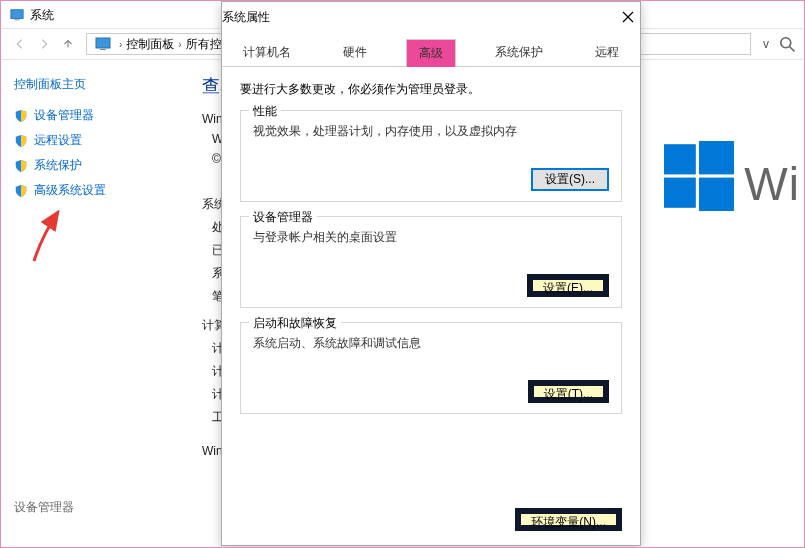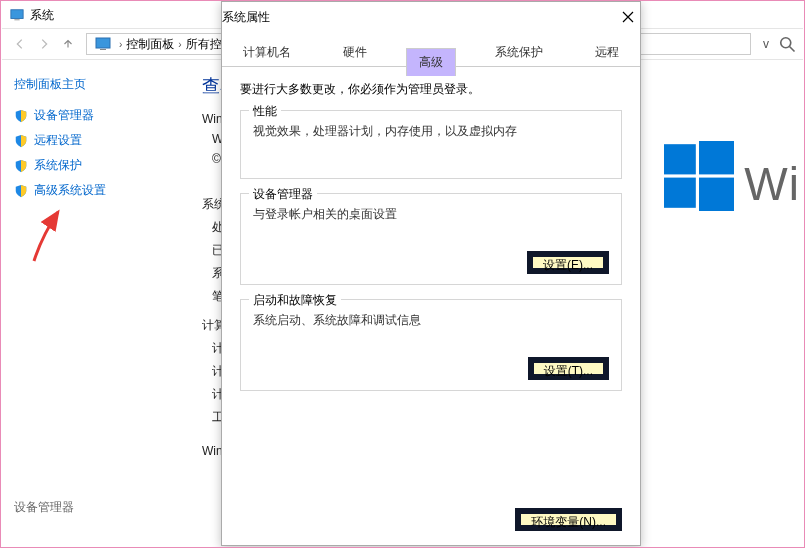--- a/index.html
+++ b/index.html
@@ -32,21 +32,21 @@
   
   .red-arrow { position: absolute; left: 23px; top: 205px; pointer-events: none; }
   .red-arrow2 { position: absolute; left: 442px; top: 508px; pointer-events: none; }
   
   .dialog { position: absolute; left: 220px; top: 0; width: 420px; height: 545px; background: #fff; border: 1px solid #aaa; box-shadow: 0 2px 10px rgba(0,0,0,0.25); display: flex; flex-direction: column; }
   .dlg-titlebar { height: 30px; display: flex; align-items: center; justify-content: space-between; padding: 0 0; }
   .dlg-title { font-size: 12px; }
   .dlg-close { width: 24px; height: 24px; display: flex; align-items: center; justify-content: center; font-size: 14px; color: #000; }
   .dlg-tabs { display: flex; border-bottom: 1px solid #ccc; padding: 0 8px; margin-top: 6px; justify-content: space-between; }
   .dlg-tab { padding: 5px 12px; font-size: 12px; color: #333; border: 1px solid transparent; border-bottom: none; cursor: default; }
-  .dlg-tab.active { border-color: #ccc; background: #c4b5fd; position: relative; top: 10px; }
+  .dlg-tab.active { border-color: #ccc; background: #ec4899; position: relative; top: 1px; }
   .dlg-content { padding: 14px 18px; flex: 1; overflow: hidden; }
   .dlg-note { font-size: 12px; margin-bottom: 12px; }
   .groupbox { border: 1px solid #d6d6d6; padding: 12px 12px 10px 12px; margin-bottom: 14px; position: relative; }
   .groupbox .legend { position: absolute; top: -8px; left: 8px; background: #fff; padding: 0 4px; font-size: 12px; }
   .groupbox .desc { font-size: 12px; color: #333; margin-bottom: 28px; }
   .btn-row { display: flex; justify-content: flex-end; }
   button.winbtn { min-width: 78px; height: 23px; font-size: 12px; background: #fef9c3; border: 6px solid #0f172a; padding: 0 10px; }
   button.winbtn.primary { border: 2px solid #0078d7; background: #e1e1e1; }
   .dlg-footer { padding: 8px 18px 14px 26px; display: flex; justify-content: flex-end; }
   
@@ -199,20 +199,23 @@
     <div class="dlg-tab active">高级</div>
     <div class="dlg-tab">系统保护</div>
     <div class="dlg-tab">远程</div>
   </div>
   <div class="dlg-content">
     <div class="dlg-note">要进行大多数更改，你必须作为管理员登录。</div>
 
     <div class="groupbox">
       <span class="legend">性能</span>
       <div class="desc">视觉效果，处理器计划，内存使用，以及虚拟内存</div>
+      <div class="btn-row">
+        <button class="winbtn primary">设置(S)...</button>
+      </div>
     </div>
 
     <div class="groupbox">
       <span class="legend">设备管理器</span>
       <div class="desc">与登录帐户相关的桌面设置</div>
       <div class="btn-row">
         <button class="winbtn">设置(E)...</button>
       </div>
     </div>
 

